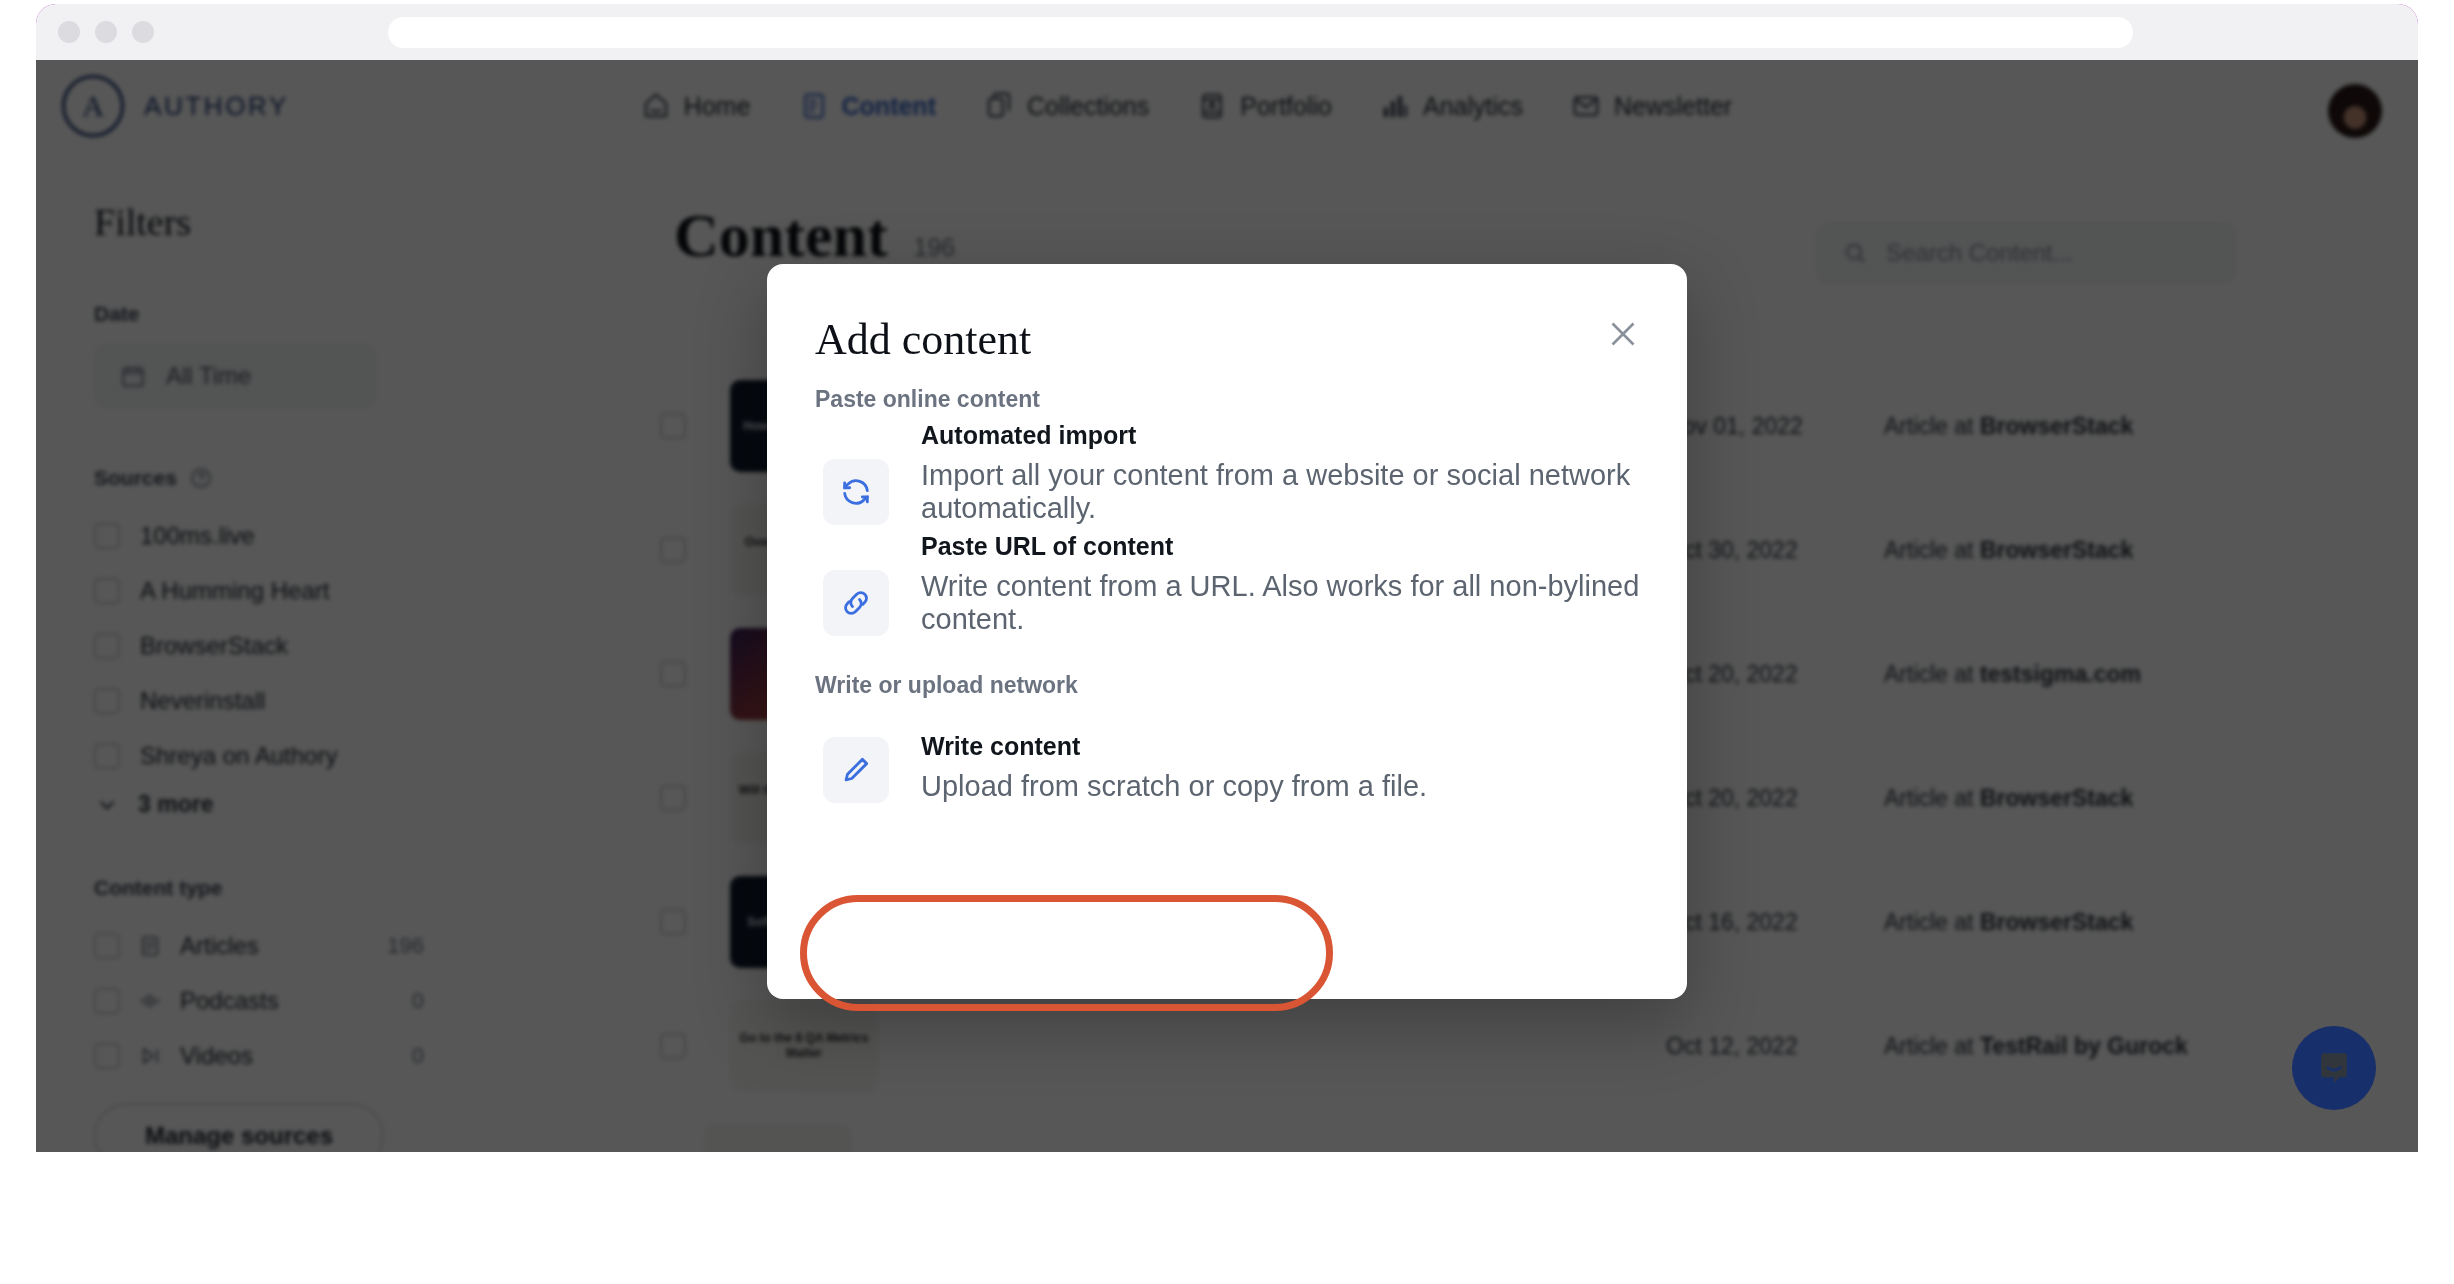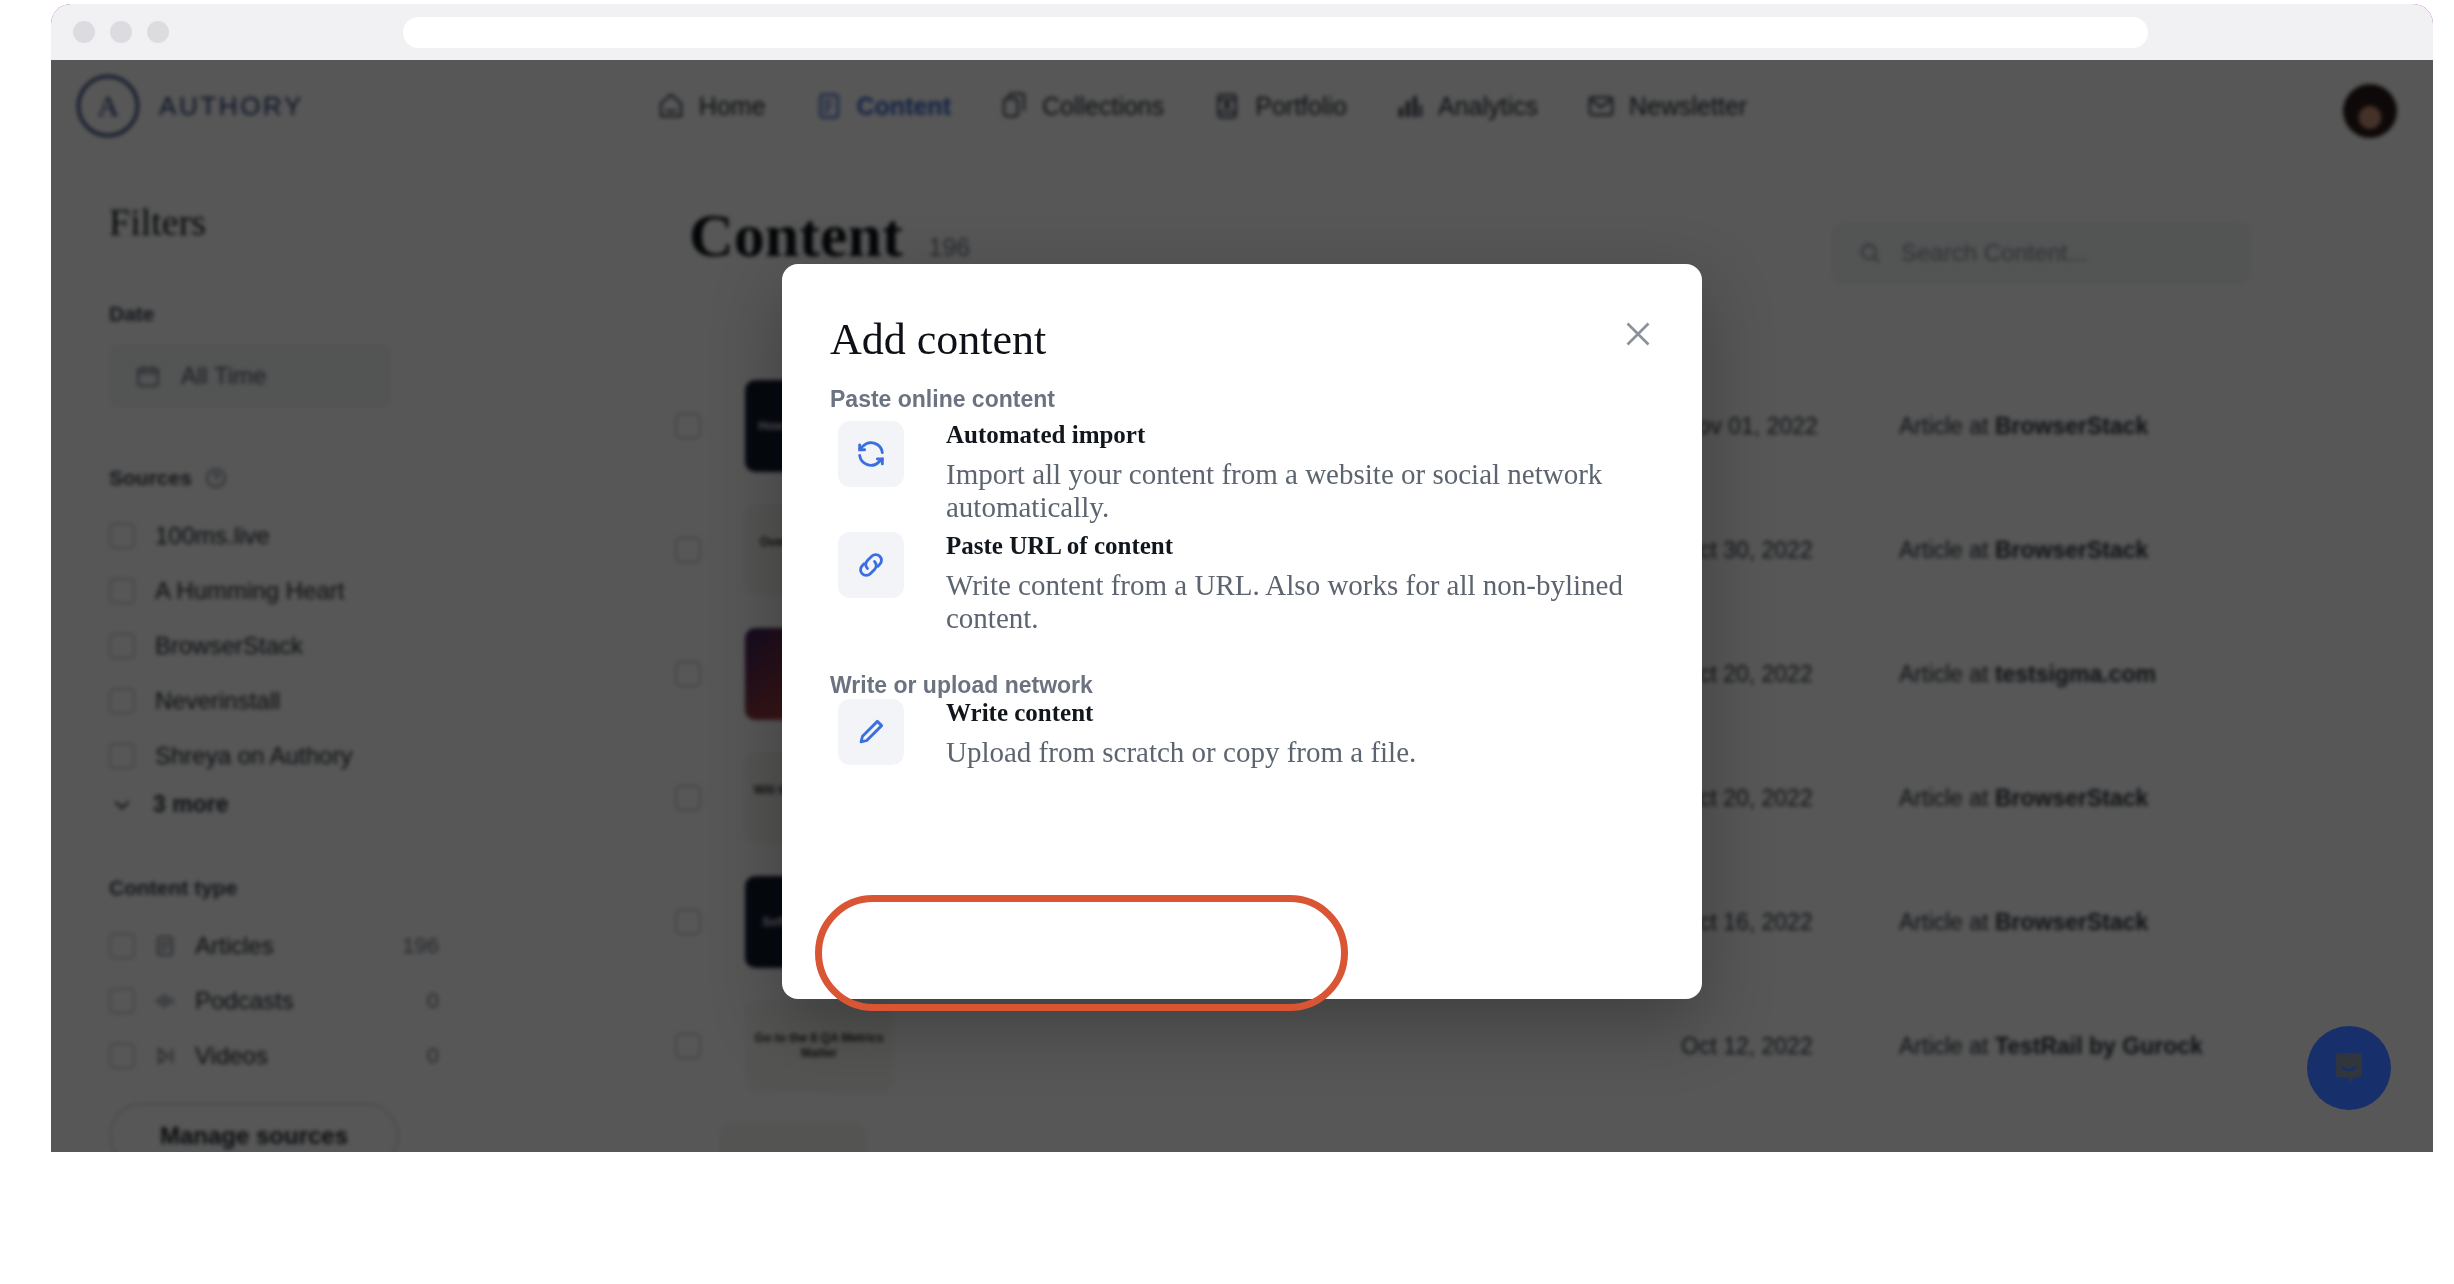--- a/index.html
+++ b/index.html
@@ -12,21 +12,20 @@
   }
 
   
   #browser-window {
     position: absolute;
     left: 36px; top: 4px;
     width: 2382px; height: 1148px;
     background: #a21caf;
     border-radius: 20px 20px 0 0;
     overflow: hidden;
-    margin-left: 15px;
   }
   #titlebar {
     position: relative;
     height: 56px;
     background: #f1f1f4;
     display: flex;
     align-items: center;
   }
   .traffic-lights { display: flex; gap: 15px; margin-left: 22px; }
   .dot { width: 22px; height: 22px; border-radius: 50%; background: #dcdce0; }
@@ -196,22 +195,22 @@
     position: absolute; right: 46px; top: 52px;
     width: 36px; height: 36px; cursor: pointer;
   }
   .section-label {
     position: absolute; left: 48px;
     font-size: 23px; font-weight: 700; color: #6b7280;
   }
   .opt {
     position: absolute; left: 40px;
     width: 840px; height: 104px;
-    display: flex; align-items: flex-start; gap: 42px;
-    padding-left: 16px; border-radius: 12px; font-family: Liberation Serif, serif;
+    display: flex; align-items: flex-end; gap: 32px;
+    padding-left: 16px; border-radius: 12px;
   }
   .opt-ico-box {
     width: 66px; height: 66px; border-radius: 12px; background: #f3f4f7;
     display: flex; align-items: center; justify-content: center; flex: none;
   }
   .opt-text { display: flex; flex-direction: column; gap: 9px; }
   .opt-title { font-size: 25px; font-weight: 700; color: #11161d; }
   .opt-desc { font-size: 29px; color: #5c6470; }
 
   #highlight-ring {

